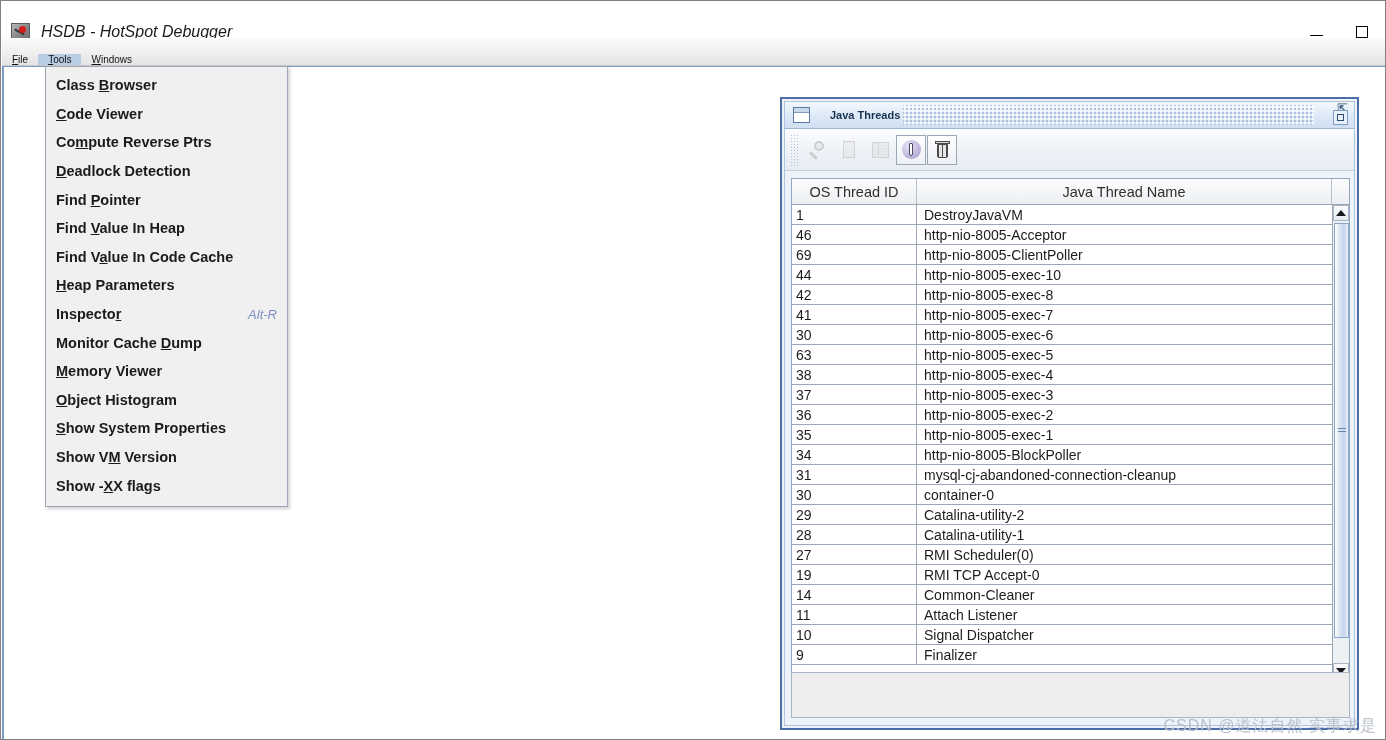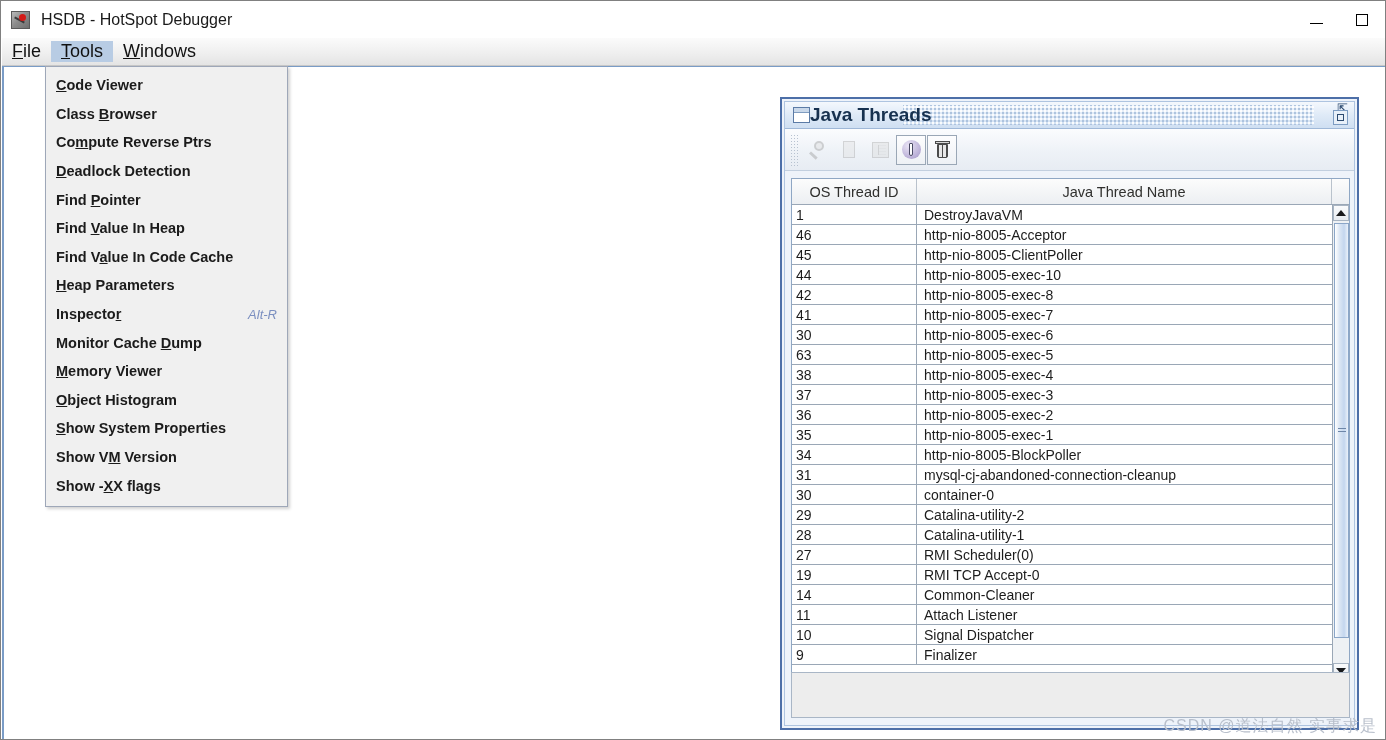--- a/index.html
+++ b/index.html
@@ -17,27 +17,28 @@
     height: 740px;
     overflow: hidden;
     background: #ffffff;
     border: 1px solid #808080;
     box-sizing: border-box;
   }
 
   
   .titlebar {
     position: absolute;
-    left: 1px; top: 1px;
+    left: 1px; top: 13px;
     width: 1383px;
     height: 36px;
     background: #ffffff;
     display: flex;
     align-items: center;
     box-sizing: border-box;
+    font-style: italic;
   }
   .app-icon {
     width: 22px; height: 22px;
     margin-left: 8px;
     position: relative;
     flex: 0 0 auto;
   }
   .app-icon .box {
     position: absolute;
     left: 1px; top: 2px;
@@ -92,22 +93,22 @@
   
   .menubar {
     position: absolute;
     left: 1px; top: 37px;
     width: 1383px;
     height: 28px;
     background: linear-gradient(#fbfbfb, #eeeeee 60%, #e4e4e4);
     border-bottom: 1px solid #c8c8c8;
     box-sizing: border-box;
     display: flex;
-    align-items: center;
-    font-size: 18px;
+    align-items: flex-end;
+    font-size: 10px;
   }
   .menu-item {
     padding: 0 10px;
     display: flex;
     align-items: center;
     color: #111;
     cursor: default;
     white-space: nowrap;
   }
   .menu-item.selected {
@@ -218,22 +219,22 @@
   }
   .if-icon::before {
     content: "";
     position: absolute;
     left: 0; top: 0; right: 0;
     height: 4px;
     background: #c9d8ea;
     border-bottom: 1px solid #7f9cc0;
   }
   .if-title {
-    margin-left: 0;
-    font-size: 19px;
+    margin-left: 20px;
+    font-size: 11px;
     font-weight: bold;
     color: #17314f;
     position: relative;
     z-index: 2;
     background: transparent;
     padding-right: 2px;
     white-space: nowrap;
   }
   .if-btns {
     margin-left: auto;
@@ -595,21 +596,21 @@
           <div class="tbody-area" id="tbody">
               <div class="trow">
                 <div class="td td-id">1</div>
                 <div class="td td-name">DestroyJavaVM</div>
               </div>
               <div class="trow">
                 <div class="td td-id">46</div>
                 <div class="td td-name">http-nio-8005-Acceptor</div>
               </div>
               <div class="trow">
-                <div class="td td-id">45</div>
+                <div class="td td-id">69</div>
                 <div class="td td-name">http-nio-8005-ClientPoller</div>
               </div>
               <div class="trow">
                 <div class="td td-id">44</div>
                 <div class="td td-name">http-nio-8005-exec-10</div>
               </div>
               <div class="trow">
                 <div class="td td-id">42</div>
                 <div class="td td-name">http-nio-8005-exec-8</div>
               </div>
@@ -700,24 +701,24 @@
           </div>
         </div>
 
         <div class="bottom-panel"></div>
       </div>
     </div>
   </div>
 
   <div class="popup" id="tools-popup">
       <div class="popup-item">
+        <span>Class <u>B</u>rowser</span>
+      </div>
+      <div class="popup-item">
         <span><u>C</u>ode Viewer</span>
-      </div>
-      <div class="popup-item">
-        <span>Class <u>B</u>rowser</span>
       </div>
       <div class="popup-item">
         <span>Co<u>m</u>pute Reverse Ptrs</span>
       </div>
       <div class="popup-item">
         <span><u>D</u>eadlock Detection</span>
       </div>
       <div class="popup-item">
         <span>Find <u>P</u>ointer</span>
       </div>

